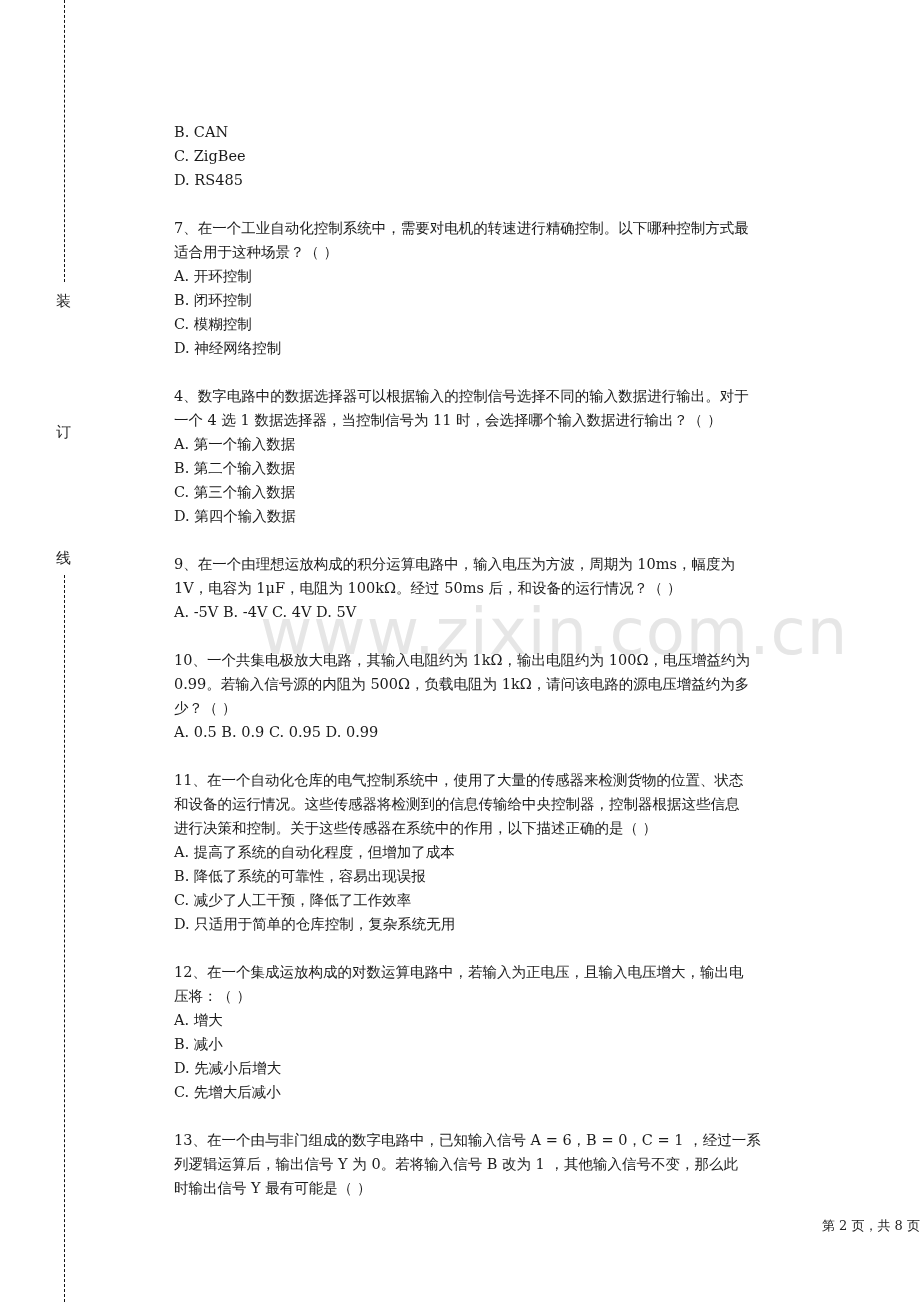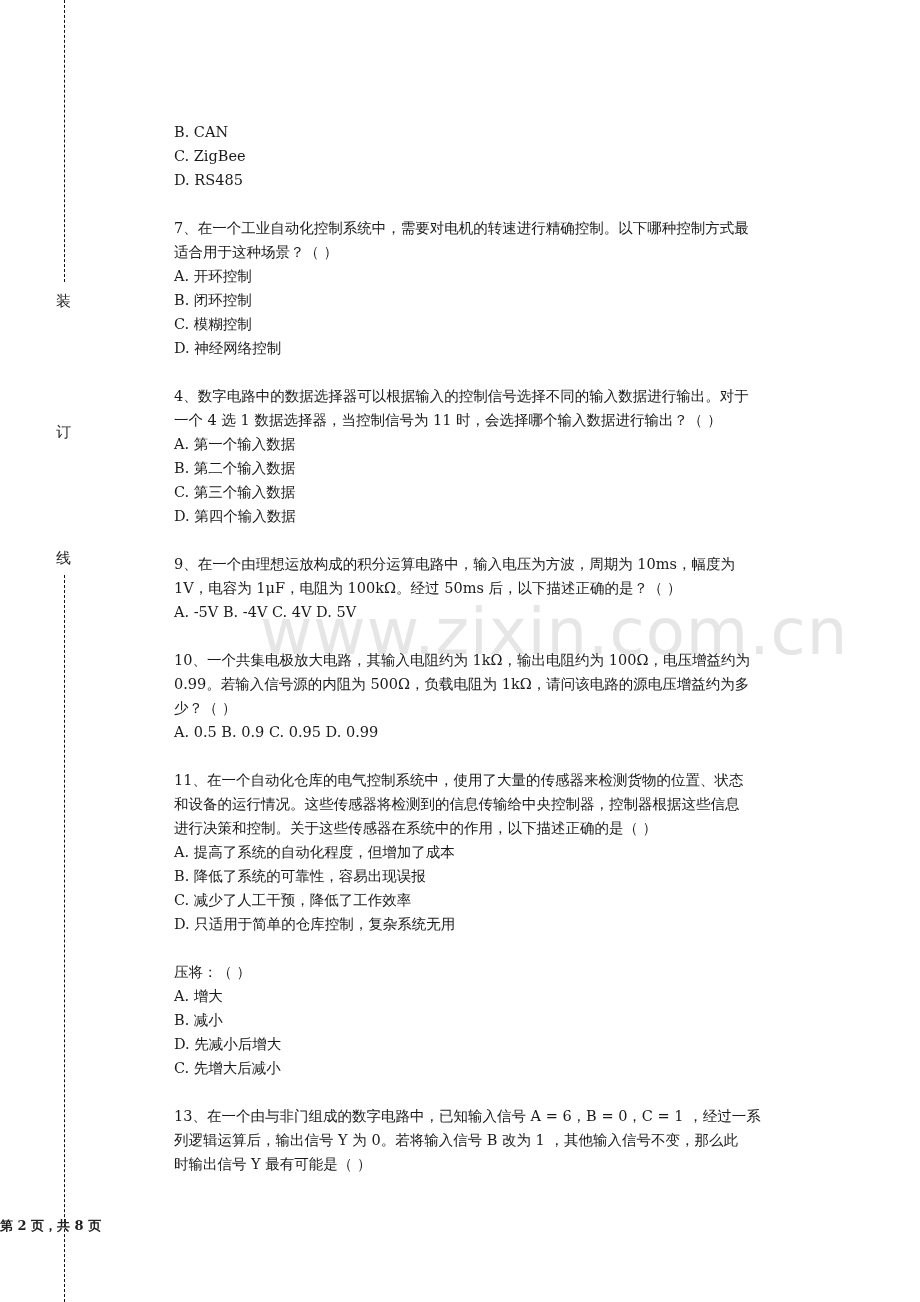--- a/index.html
+++ b/index.html
@@ -6,21 +6,21 @@
   body { width:920px; height:1302px; position:relative; overflow:hidden;
          font-family:"DejaVu Serif","Liberation Serif",serif; color:#1a1a1a; }
   .binding-line { position:absolute; left:64px; width:0; border-left:1.5px dashed #111; }
   .binding-label { position:absolute; left:56px; font-size:15px; line-height:16px; color:#222; }
   .content { position:absolute; left:174px; top:120px; width:650px; font-size:14.5px; line-height:24px; }
   .q { margin:0; }
   .gap { height:24px; }
   .line { white-space:nowrap; }
   .watermark { position:absolute; left:232px; top:600px; font-family:"DejaVu Sans","Liberation Sans",sans-serif;
                font-size:64px; letter-spacing:1px; color:rgba(200,200,200,0.45); pointer-events:none; line-height:64px;margin-left:28px; }
-  .footer { position:absolute; top:1217px; left:0; width:100%; text-align:left; font-size:13px; color:#222;font-weight:bold; }
+  .footer { position:absolute; top:1217px; left:0; width:100%; text-align:right; font-size:13px; color:#222; }
 </style>
 </head>
 <body>
 
 <div class="binding-line" style="top:0; height:282px;"></div>
 <div class="binding-label" style="top:293px;">装</div>
 <div class="binding-label" style="top:424px;">订</div>
 <div class="binding-label" style="top:550px;">线</div>
 <div class="binding-line" style="top:575px; height:727px;"></div>
 
@@ -46,21 +46,21 @@
       <div class="line">4、数字电路中的数据选择器可以根据输入的控制信号选择不同的输入数据进行输出。对于</div>
       <div class="line">一个 4 选 1 数据选择器，当控制信号为 11 时，会选择哪个输入数据进行输出？（  ）</div>
       <div class="line">A.  第一个输入数据</div>
       <div class="line">B.  第二个输入数据</div>
       <div class="line">C.  第三个输入数据</div>
       <div class="line">D.  第四个输入数据</div>
     </div>
     <div class="gap"></div>
     <div class="q">
       <div class="line">9、在一个由理想运放构成的积分运算电路中，输入电压为方波，周期为 10ms，幅度为</div>
-      <div class="line">1V，电容为 1μF，电阻为 100kΩ。经过 50ms 后，以下描述正确的是？（  ）</div>
+      <div class="line">1V，电容为 1μF，电阻为 100kΩ。经过 50ms 后，和设备的运行情况？（  ）</div>
       <div class="line">A.  -5V B.  -4V C.  4V D.  5V</div>
     </div>
     <div class="gap"></div>
     <div class="q">
       <div class="line">10、一个共集电极放大电路，其输入电阻约为 1kΩ，输出电阻约为 100Ω，电压增益约为</div>
       <div class="line">0.99。若输入信号源的内阻为 500Ω，负载电阻为 1kΩ，请问该电路的源电压增益约为多</div>
       <div class="line">少？（  ）</div>
       <div class="line">A.  0.5 B.  0.9 C.  0.95 D.  0.99</div>
     </div>
     <div class="gap"></div>
@@ -68,20 +68,21 @@
       <div class="line">11、在一个自动化仓库的电气控制系统中，使用了大量的传感器来检测货物的位置、状态</div>
       <div class="line">和设备的运行情况。这些传感器将检测到的信息传输给中央控制器，控制器根据这些信息</div>
       <div class="line">进行决策和控制。关于这些传感器在系统中的作用，以下描述正确的是（  ）</div>
       <div class="line">A.  提高了系统的自动化程度，但增加了成本</div>
       <div class="line">B.  降低了系统的可靠性，容易出现误报</div>
       <div class="line">C.  减少了人工干预，降低了工作效率</div>
       <div class="line">D.  只适用于简单的仓库控制，复杂系统无用</div>
     </div>
     <div class="gap"></div>
     <div class="q">
+      <div class="line">12、在一个集成运放构成的对数运算电路中，若输入为正电压，且输入电压增大，输出电</div>
       <div class="line">压将：（  ）</div>
       <div class="line">A.  增大</div>
       <div class="line">B.  减小</div>
       <div class="line">D.  先减小后增大</div>
       <div class="line">C.  先增大后减小</div>
     </div>
     <div class="gap"></div>
     <div class="q">
       <div class="line">13、在一个由与非门组成的数字电路中，已知输入信号 A = 6，B = 0，C = 1 ，经过一系</div>
       <div class="line">列逻辑运算后，输出信号 Y 为 0。若将输入信号 B 改为 1 ，其他输入信号不变，那么此</div>

